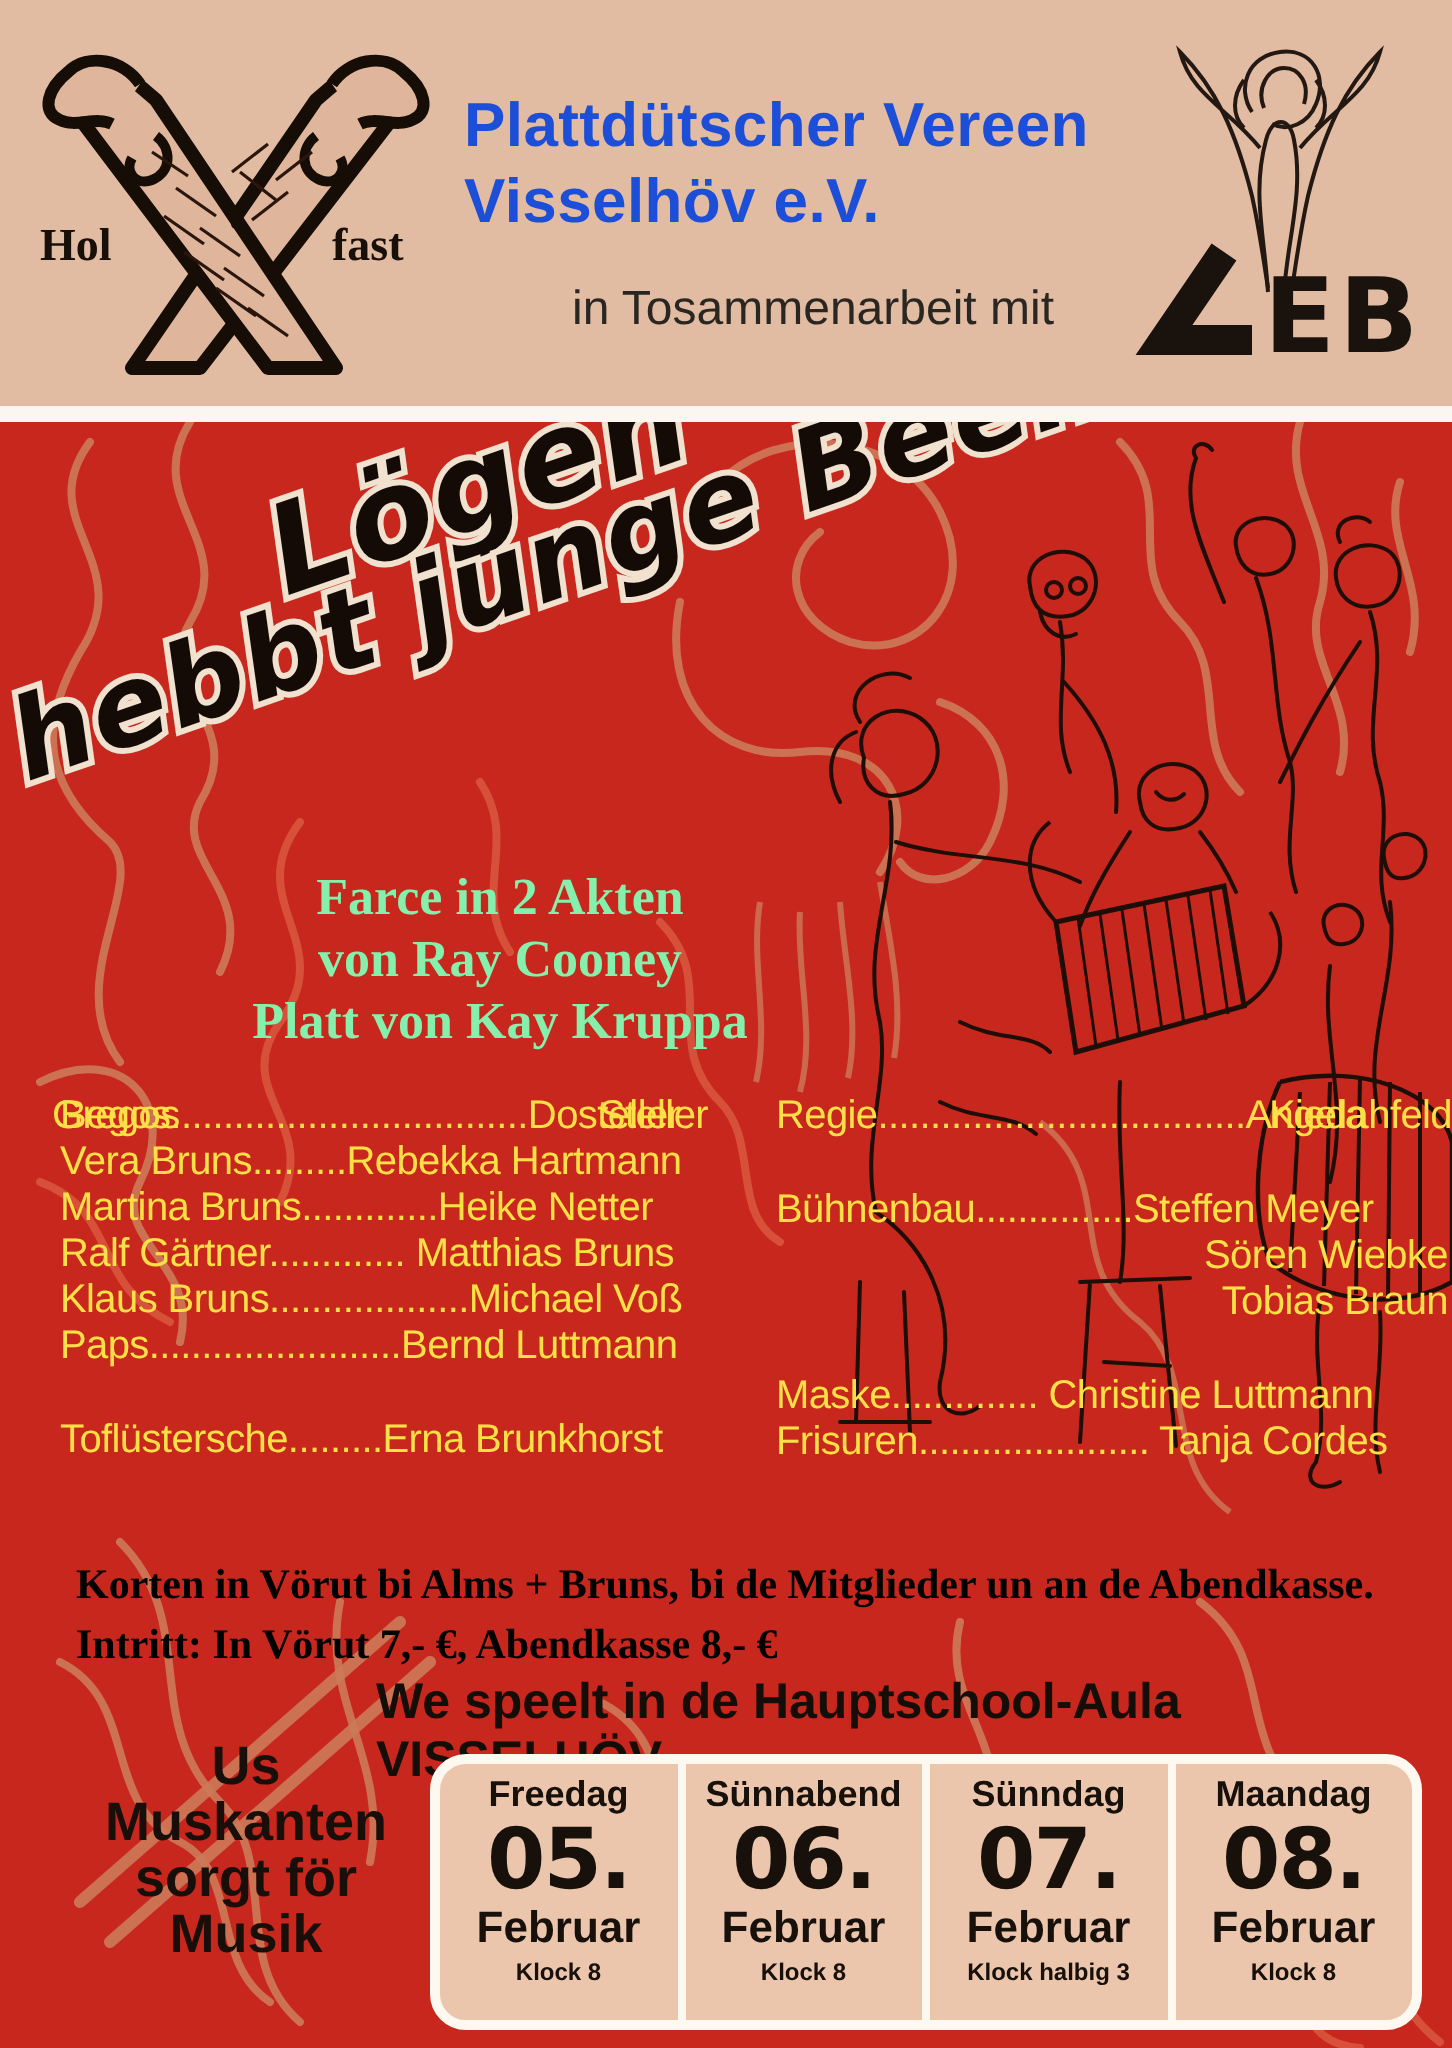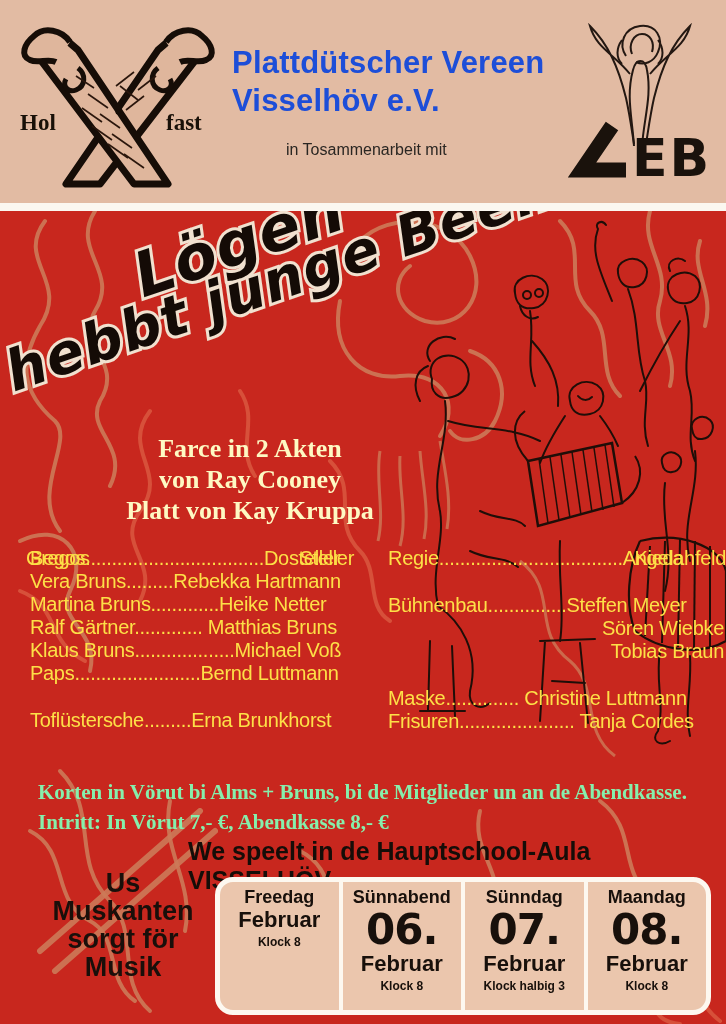--- a/index.html
+++ b/index.html
@@ -4,57 +4,57 @@
 <style>
   html,body{margin:0;padding:0;background:#555;}
   .poster{position:relative;width:726px;height:1024px;overflow:hidden;background:#c8271e;
           font-family:"Liberation Sans",sans-serif;}
 
   
   .band{position:absolute;left:0;top:0;width:726px;height:203px;background:#e2bba3;}
   .stripe{position:absolute;left:0;top:203px;width:726px;height:8px;background:#fbf7f0;}
   .org{position:absolute;left:232px;top:44px;color:#1d4ed8;}
   .org .l1,.org .l2{font-size:31px;font-weight:bold;line-height:38px;letter-spacing:.2px;}
-  .coop{position:absolute;left:286px;top:141px;font-size:16px;color:#2a2622;}
+  .coop{position:absolute;left:286px;top:141px;font-size:24px;color:#2a2622;}
   .logo-left{position:absolute;left:16px;top:16px;}
   .logo-right{position:absolute;left:556px;top:14px;}
 
   
   .stage{position:absolute;left:0;top:211px;width:726px;height:813px;background:#c8271e;overflow:hidden;}
   .bg-art{position:absolute;left:0;top:0;z-index:0;}
 
   
   .title-line{position:absolute;z-index:3;font-family:"DejaVu Sans",sans-serif;
     font-style:italic;font-weight:bold;color:#140b06;white-space:nowrap;
     -webkit-text-stroke:6px #f1e1cf;paint-order:stroke fill;letter-spacing:1px;
     text-shadow:0 0 0 #f1e1cf;}
   .t1{left:148px;top:28px;font-size:62px;transform:rotate(-19deg);transform-origin:left bottom;}
   .t2{left:18px;top:128px;font-size:56px;transform:rotate(-19deg);transform-origin:left bottom;}
 
   
   .subtitle{position:absolute;z-index:3;left:85px;top:222px;width:330px;text-align:center;
-    font-family:"Liberation Serif",serif;font-weight:bold;font-size:26px;line-height:31px;color:#fef9c3;}
+    font-family:"Liberation Serif",serif;font-weight:bold;font-size:26px;line-height:31px;color:#86efac;}
 
   
   .cast-col{position:absolute;z-index:3;top:336px;font-size:20px;line-height:23px;
     color:#fde047;letter-spacing:-.3px;}
   .cast-left{left:30px;width:332px;}
   .cast-right{left:388px;width:336px;}
   .cast-row{white-space:nowrap;}
   .align-r{text-align:right;}
   .gap-top{margin-top:24px;}
   .cast-header{position:relative;white-space:nowrap;}
   .ov{position:absolute;top:0;}
   .ovl{left:-4px;}
   .ovr{right:8px;}
   .ovr2{right:-2px;}
 
   
   .tickets{position:absolute;z-index:3;left:38px;top:566px;font-family:"Liberation Serif",serif;
-    font-weight:bold;font-size:21px;line-height:30px;color:#86efac;}
+    font-weight:bold;font-size:21px;line-height:30px;color:#000000;}
   .venue{position:absolute;z-index:3;left:188px;top:626px;font-size:25px;font-weight:bold;color:#150d08;}
 
   
   .music{position:absolute;z-index:3;left:28px;top:658px;width:190px;text-align:center;
     font-size:27px;font-weight:bold;line-height:28px;color:#190f0a;}
 
   
   .dates{position:absolute;z-index:4;left:215px;top:666px;width:486px;height:128px;
     background:#ebc6ad;border:5px solid #fdf8f0;border-radius:18px;display:flex;}
   .date-col{flex:1;text-align:center;padding-top:4px;color:#18100b;}
@@ -284,20 +284,21 @@
     <div class="music">
       <div>Us</div>
       <div>Muskanten</div>
       <div>sorgt för</div>
       <div>Musik</div>
     </div>
 
     <div class="dates">
       <div class="date-col">
         <div class="d-day">Freedag</div>
+        <div class="d-num">05.</div>
         <div class="d-month">Februar</div>
         <div class="d-time">Klock 8</div>
       </div>
       <div class="date-col">
         <div class="d-day">Sünnabend</div>
         <div class="d-num">06.</div>
         <div class="d-month">Februar</div>
         <div class="d-time">Klock 8</div>
       </div>
       <div class="date-col">

